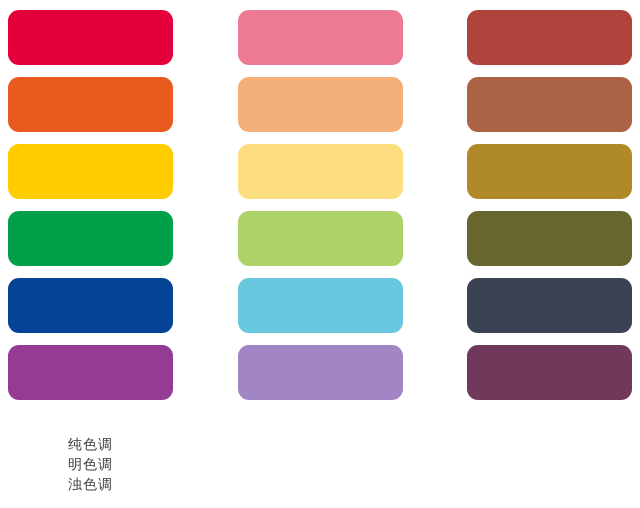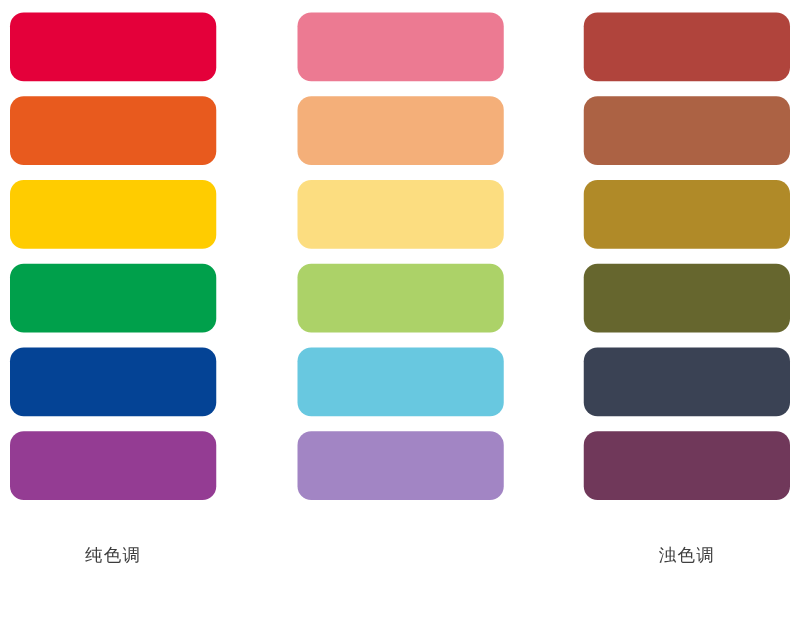--- a/index.html
+++ b/index.html
@@ -40,21 +40,21 @@
     gap: 12px;
   }
   .swatch {
     width: 165px;
     height: 55px;
     border-radius: 11px;
     box-sizing: border-box;
   }
   .labels-row {
     display: flex;
-    flex-direction: row;
+    flex-direction: column;
     justify-content: space-between;
     padding: 0 8px;
     box-sizing: border-box;
     width: 640px;
     margin-top: 34px;
   }
   .column-label {
     width: 165px;
     text-align: center;
     font-size: 14px;
@@ -101,16 +101,17 @@
         <div class="swatch" style="background-color: rgb(102, 102, 46);"></div>
         <div class="swatch" style="background-color: rgb(58, 66, 84);"></div>
         <div class="swatch" style="background-color: rgb(112, 56, 90);"></div>
       </div>
     </div>
 
   </div>
 
   <div class="labels-row">
     <div class="column-label" style="color: rgb(60, 60, 60);">纯色调</div>
+    <div class="column-label" style="color: rgb(60, 60, 60);">明色调</div>
     <div class="column-label" style="color: #404040;">浊色调</div>
   </div>
 
 </div>
 
 </body></html>

